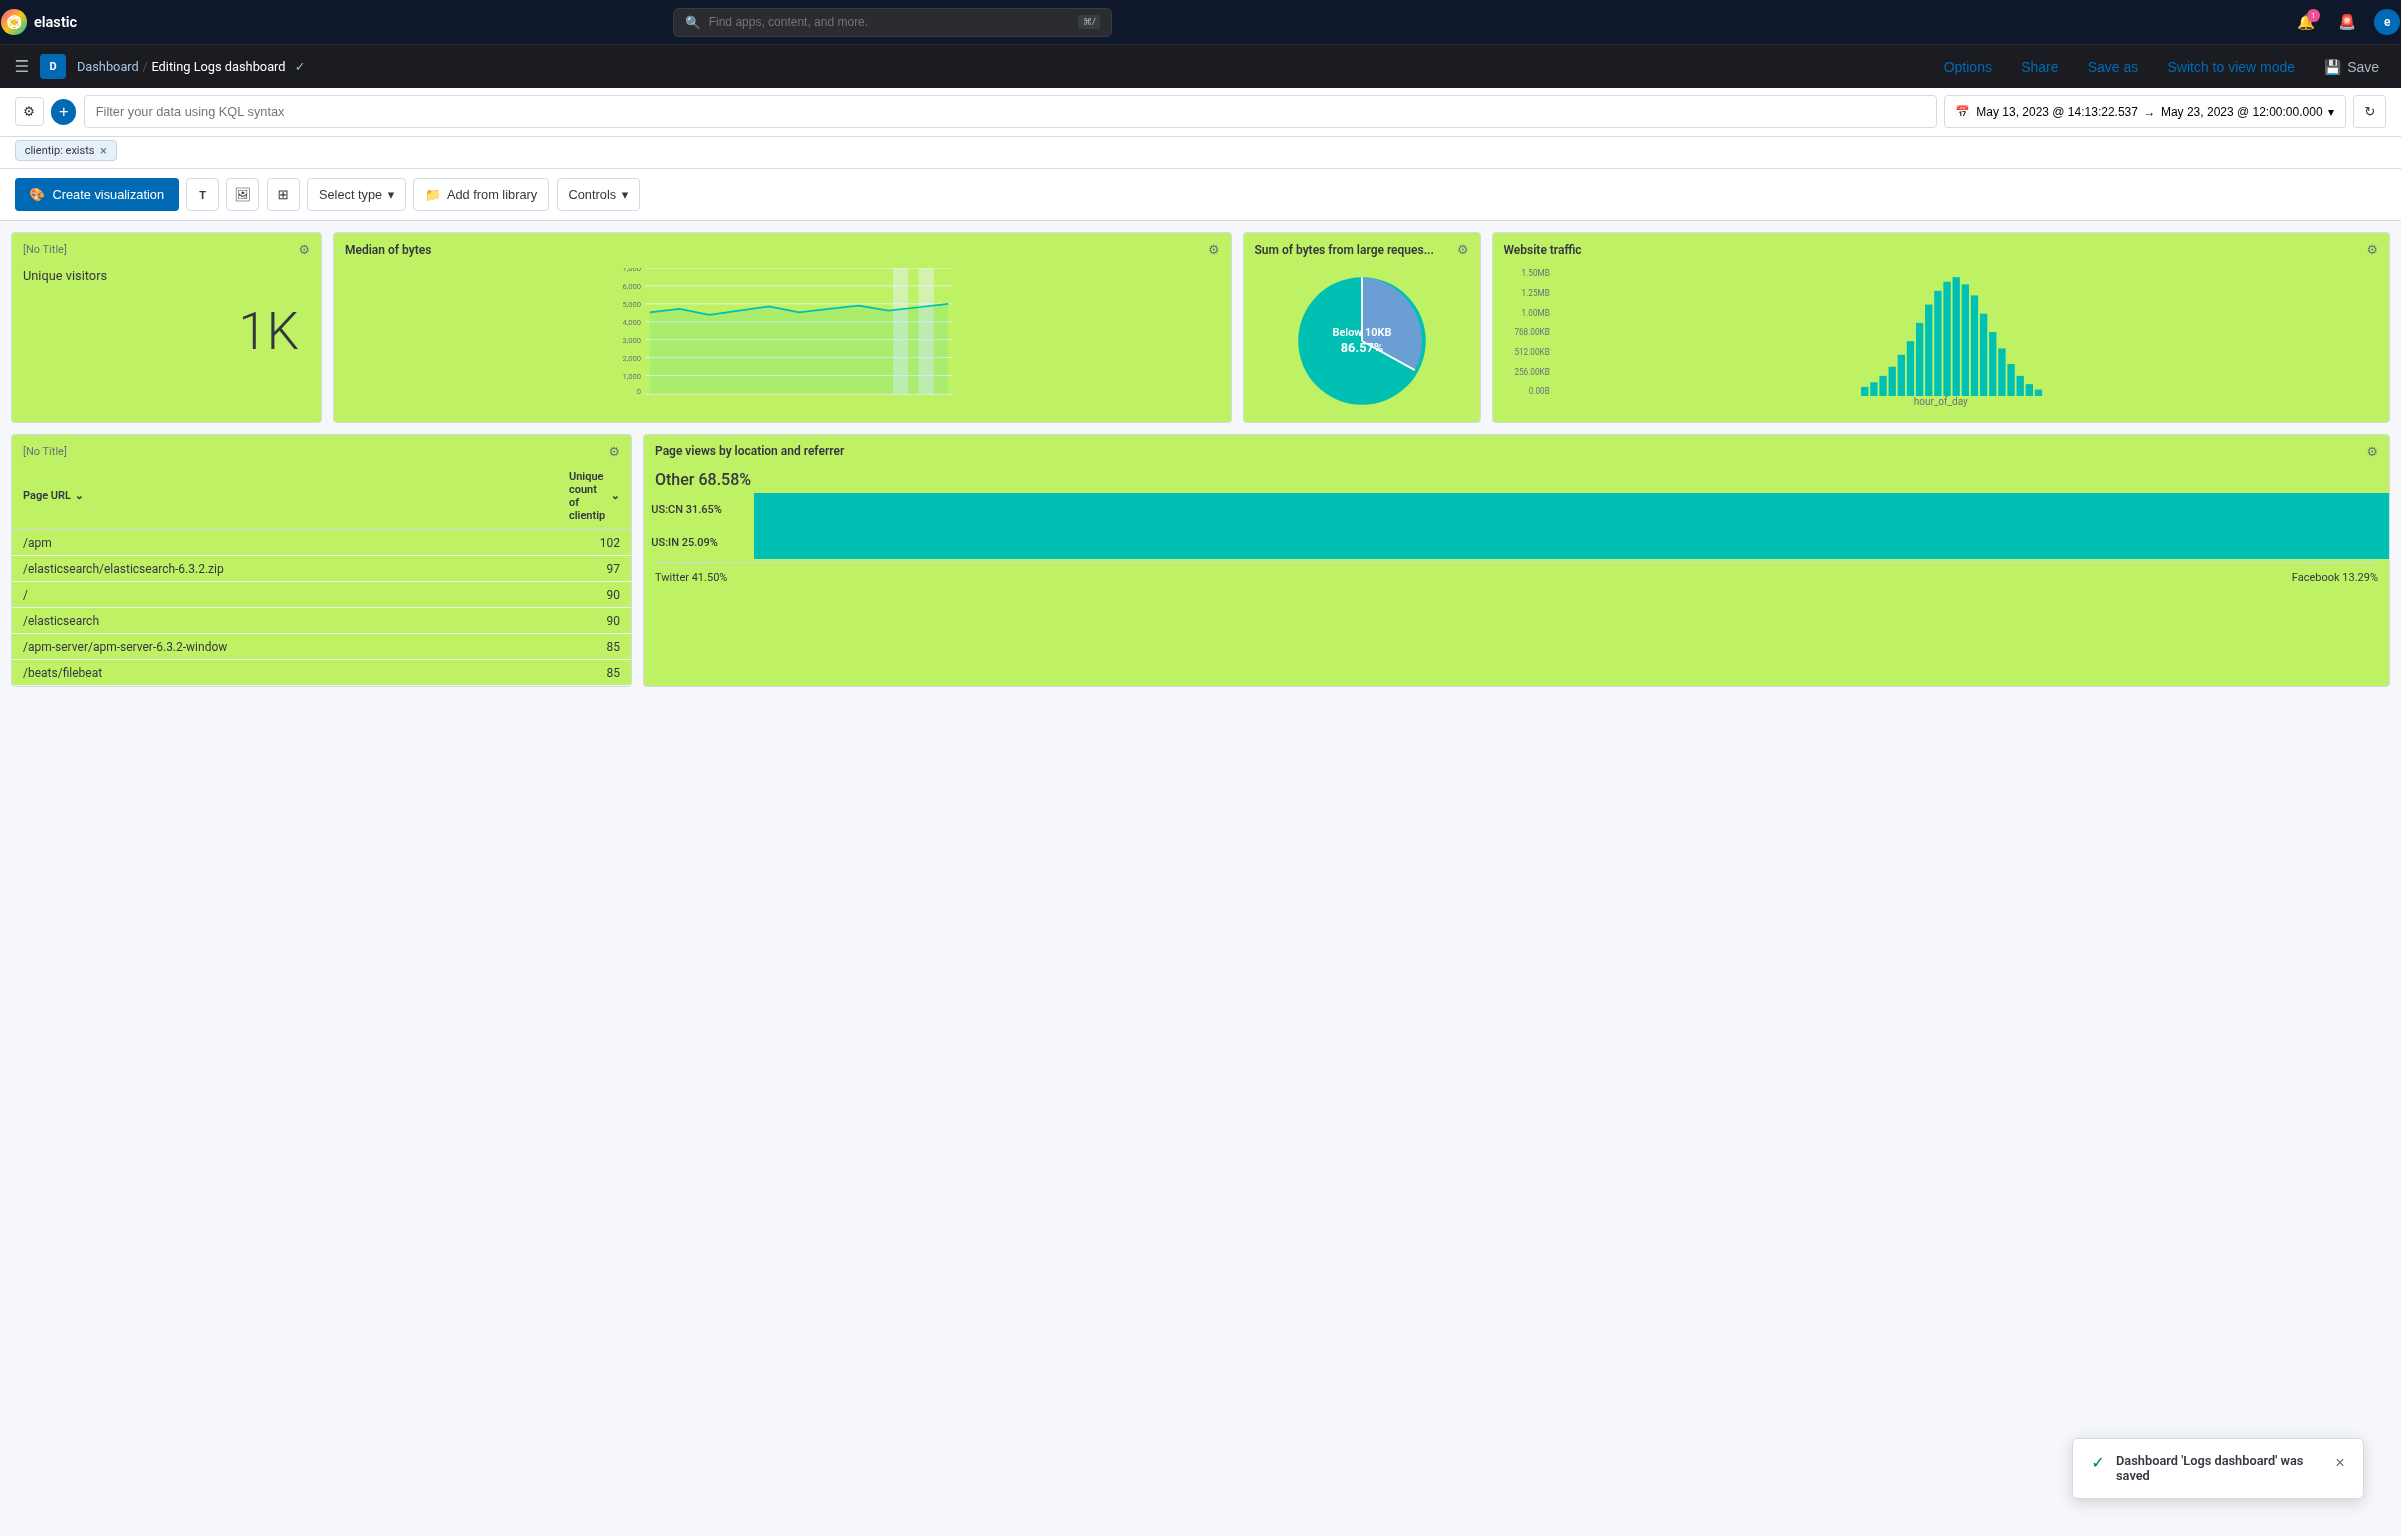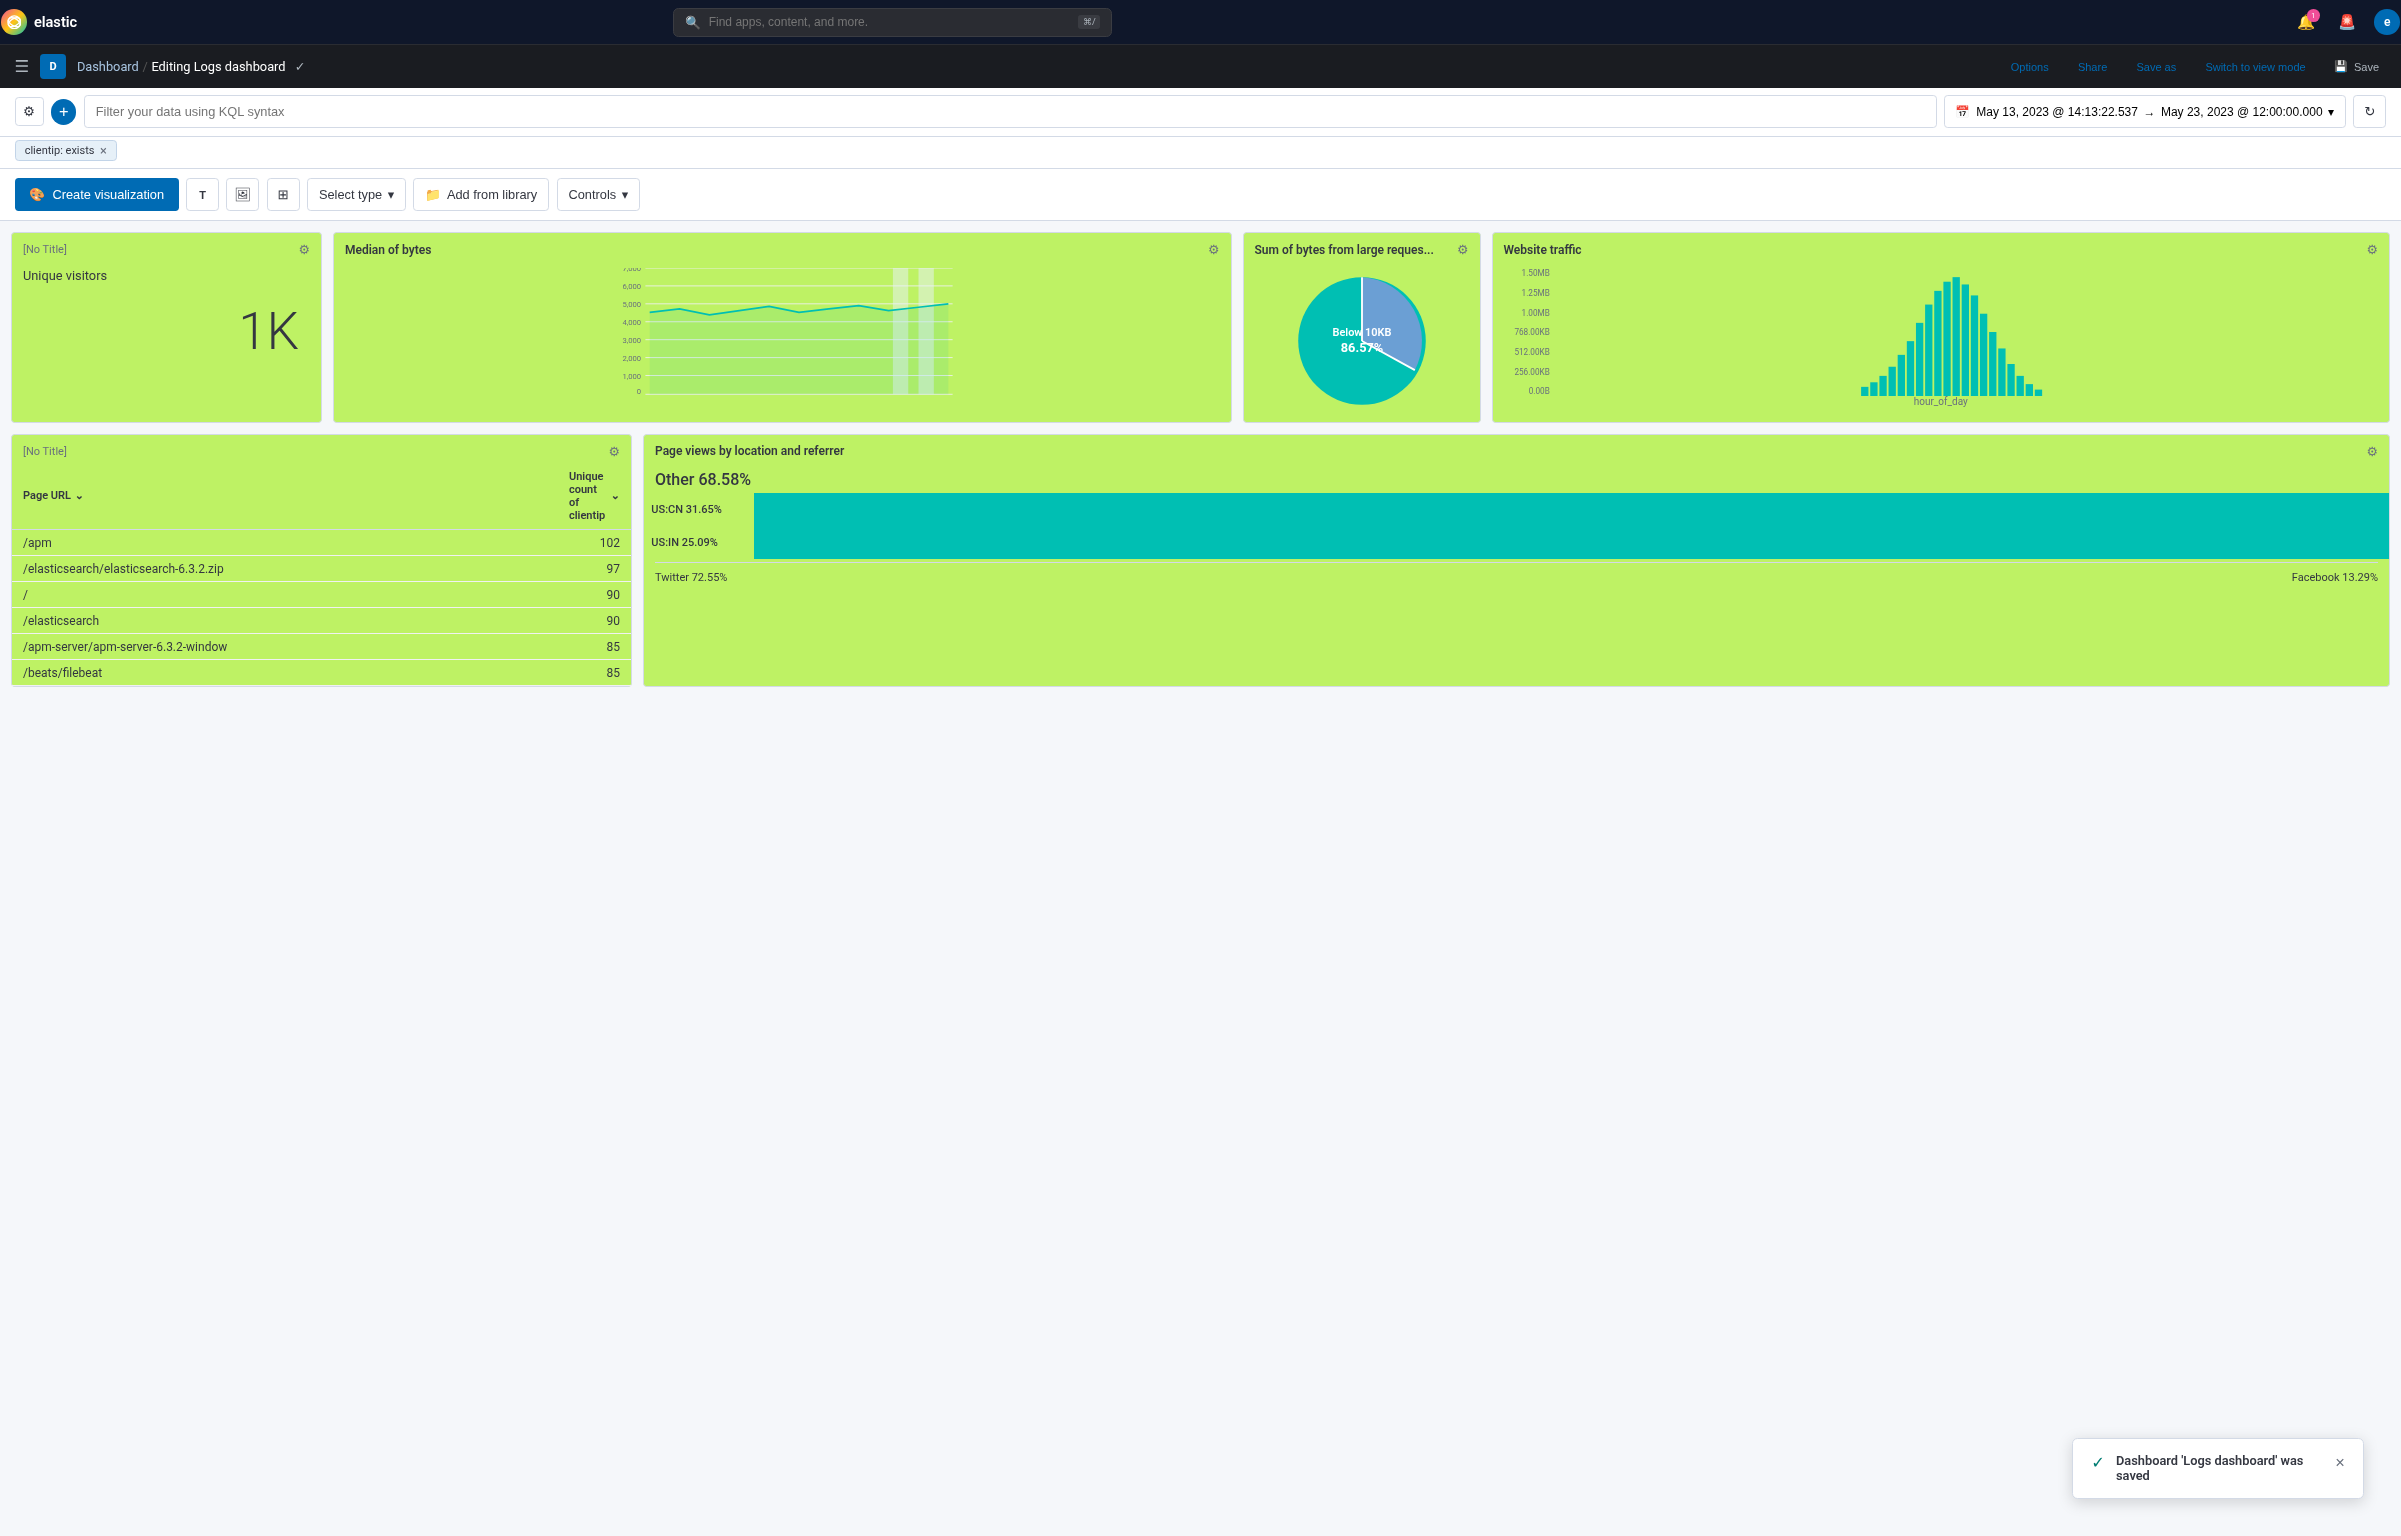--- a/index.html
+++ b/index.html
@@ -49,21 +49,21 @@
       background: #006bb4; color: white; border-radius: 3.7px;
       width: 25.6px; height: 25.6px; display: flex; align-items: center; justify-content: center;
       font-size: 11px; font-weight: 700;
     }
     .breadcrumb-items { display: flex; align-items: center; gap: 3.7px; flex: 1; }
     .breadcrumb-link { color: #a8c4e0; font-size: 12.8px; text-decoration: none; cursor: pointer; }
     .breadcrumb-sep { color: #555; }
     .breadcrumb-current { color: #fff; font-size: 12.8px; }
     .breadcrumb-check { color: #adb5bd; margin-left: 5.5px; }
     .header-actions { display: flex; align-items: center; gap: 14.6px; }
-    .header-btn { background: transparent; border: none; color: #006bb4; font-size: 11px; cursor: pointer; padding: 3.7px 7.3px; border-radius: 3.7px; }
+    .header-btn { background: transparent; border: none; color: #006bb4; font-size: 14px; cursor: pointer; padding: 3.7px 7.3px; border-radius: 3.7px; }
     .save-btn { color: #adb5bd; display: flex; align-items: center; gap: 5.5px; }
 
     
     .filter-bar {
       background: white; border-bottom: 0.9px solid #d3dae6;
       padding: 7.3px 14.6px; display: flex; align-items: center; gap: 7.3px;
     }
     .filter-icon-btn { background: transparent; border: 0.9px solid #d3dae6; border-radius: 3.7px; width: 29px; height: 29px; display: flex; align-items: center; justify-content: center; cursor: pointer; color: #343741; }
     .add-btn { background: #006bb4; color: white; border: none; border-radius: 50%; width: 25.6px; height: 25.6px; display: flex; align-items: center; justify-content: center; cursor: pointer; font-size: 16.4px; }
     .kql-input { flex: 1; border: 0.9px solid #d3dae6; border-radius: 3.7px; height: 33px; padding: 0 11px; font-size: 12.8px; color: #adb5bd; }
@@ -447,21 +447,21 @@
         </div>
 
         <div style="display:flex;align-items:center;gap:0;height:33px;">
           <div style="width:110px;font-size:11px;color:#343741;padding:0 7.3px;font-weight:500;">US:IN 25.09%</div>
           <div style="flex:1;background:#00bfb3;height:100%;border-radius:0;margin-left:0;"></div>
         </div>
 
         <div style="border-top:0.9px solid #d3dae6;margin:3.7px 11px;"></div>
 
         <div style="display:flex;justify-content:space-between;padding:3.7px 11px;font-size:11px;color:#343741;">
-          <span>Twitter 72.55%</span>
+          <span>Twitter 41.50%</span>
           <span>Facebook 13.29%</span>
         </div>
       </div>
     </div>
 
   </div>
 </div>
 
 <div class="toast">
   <span class="toast-check">✓</span>

